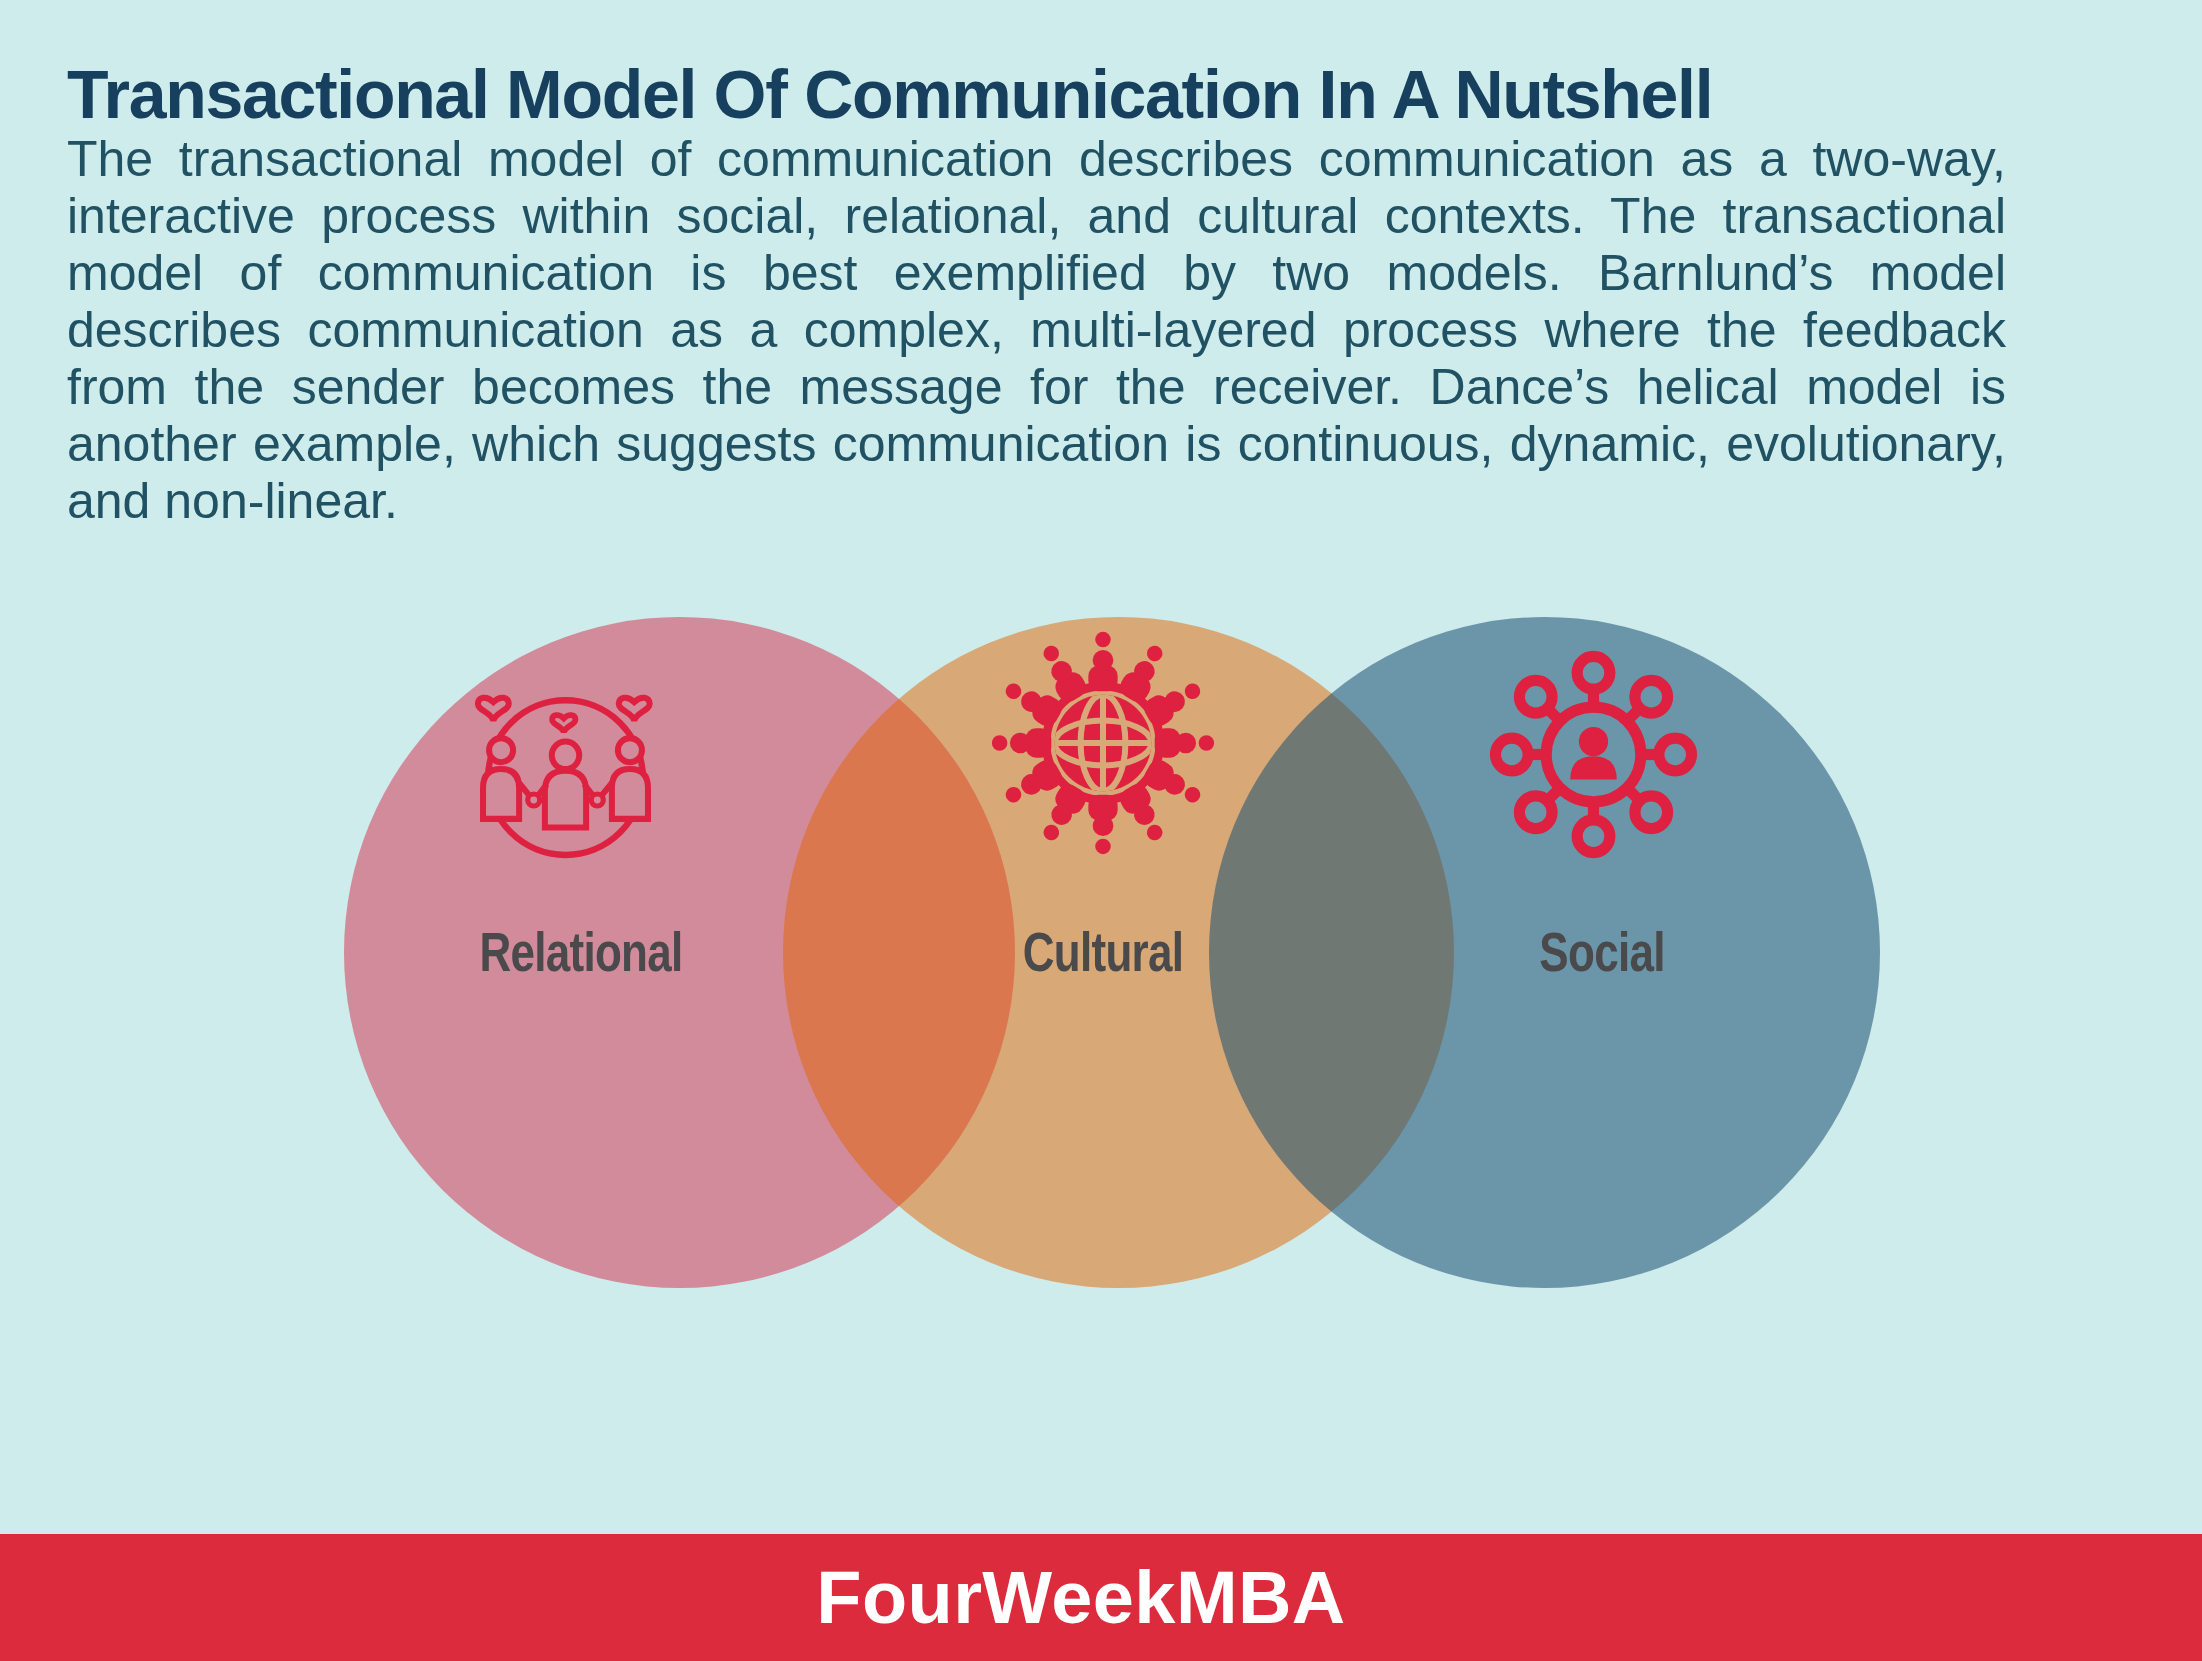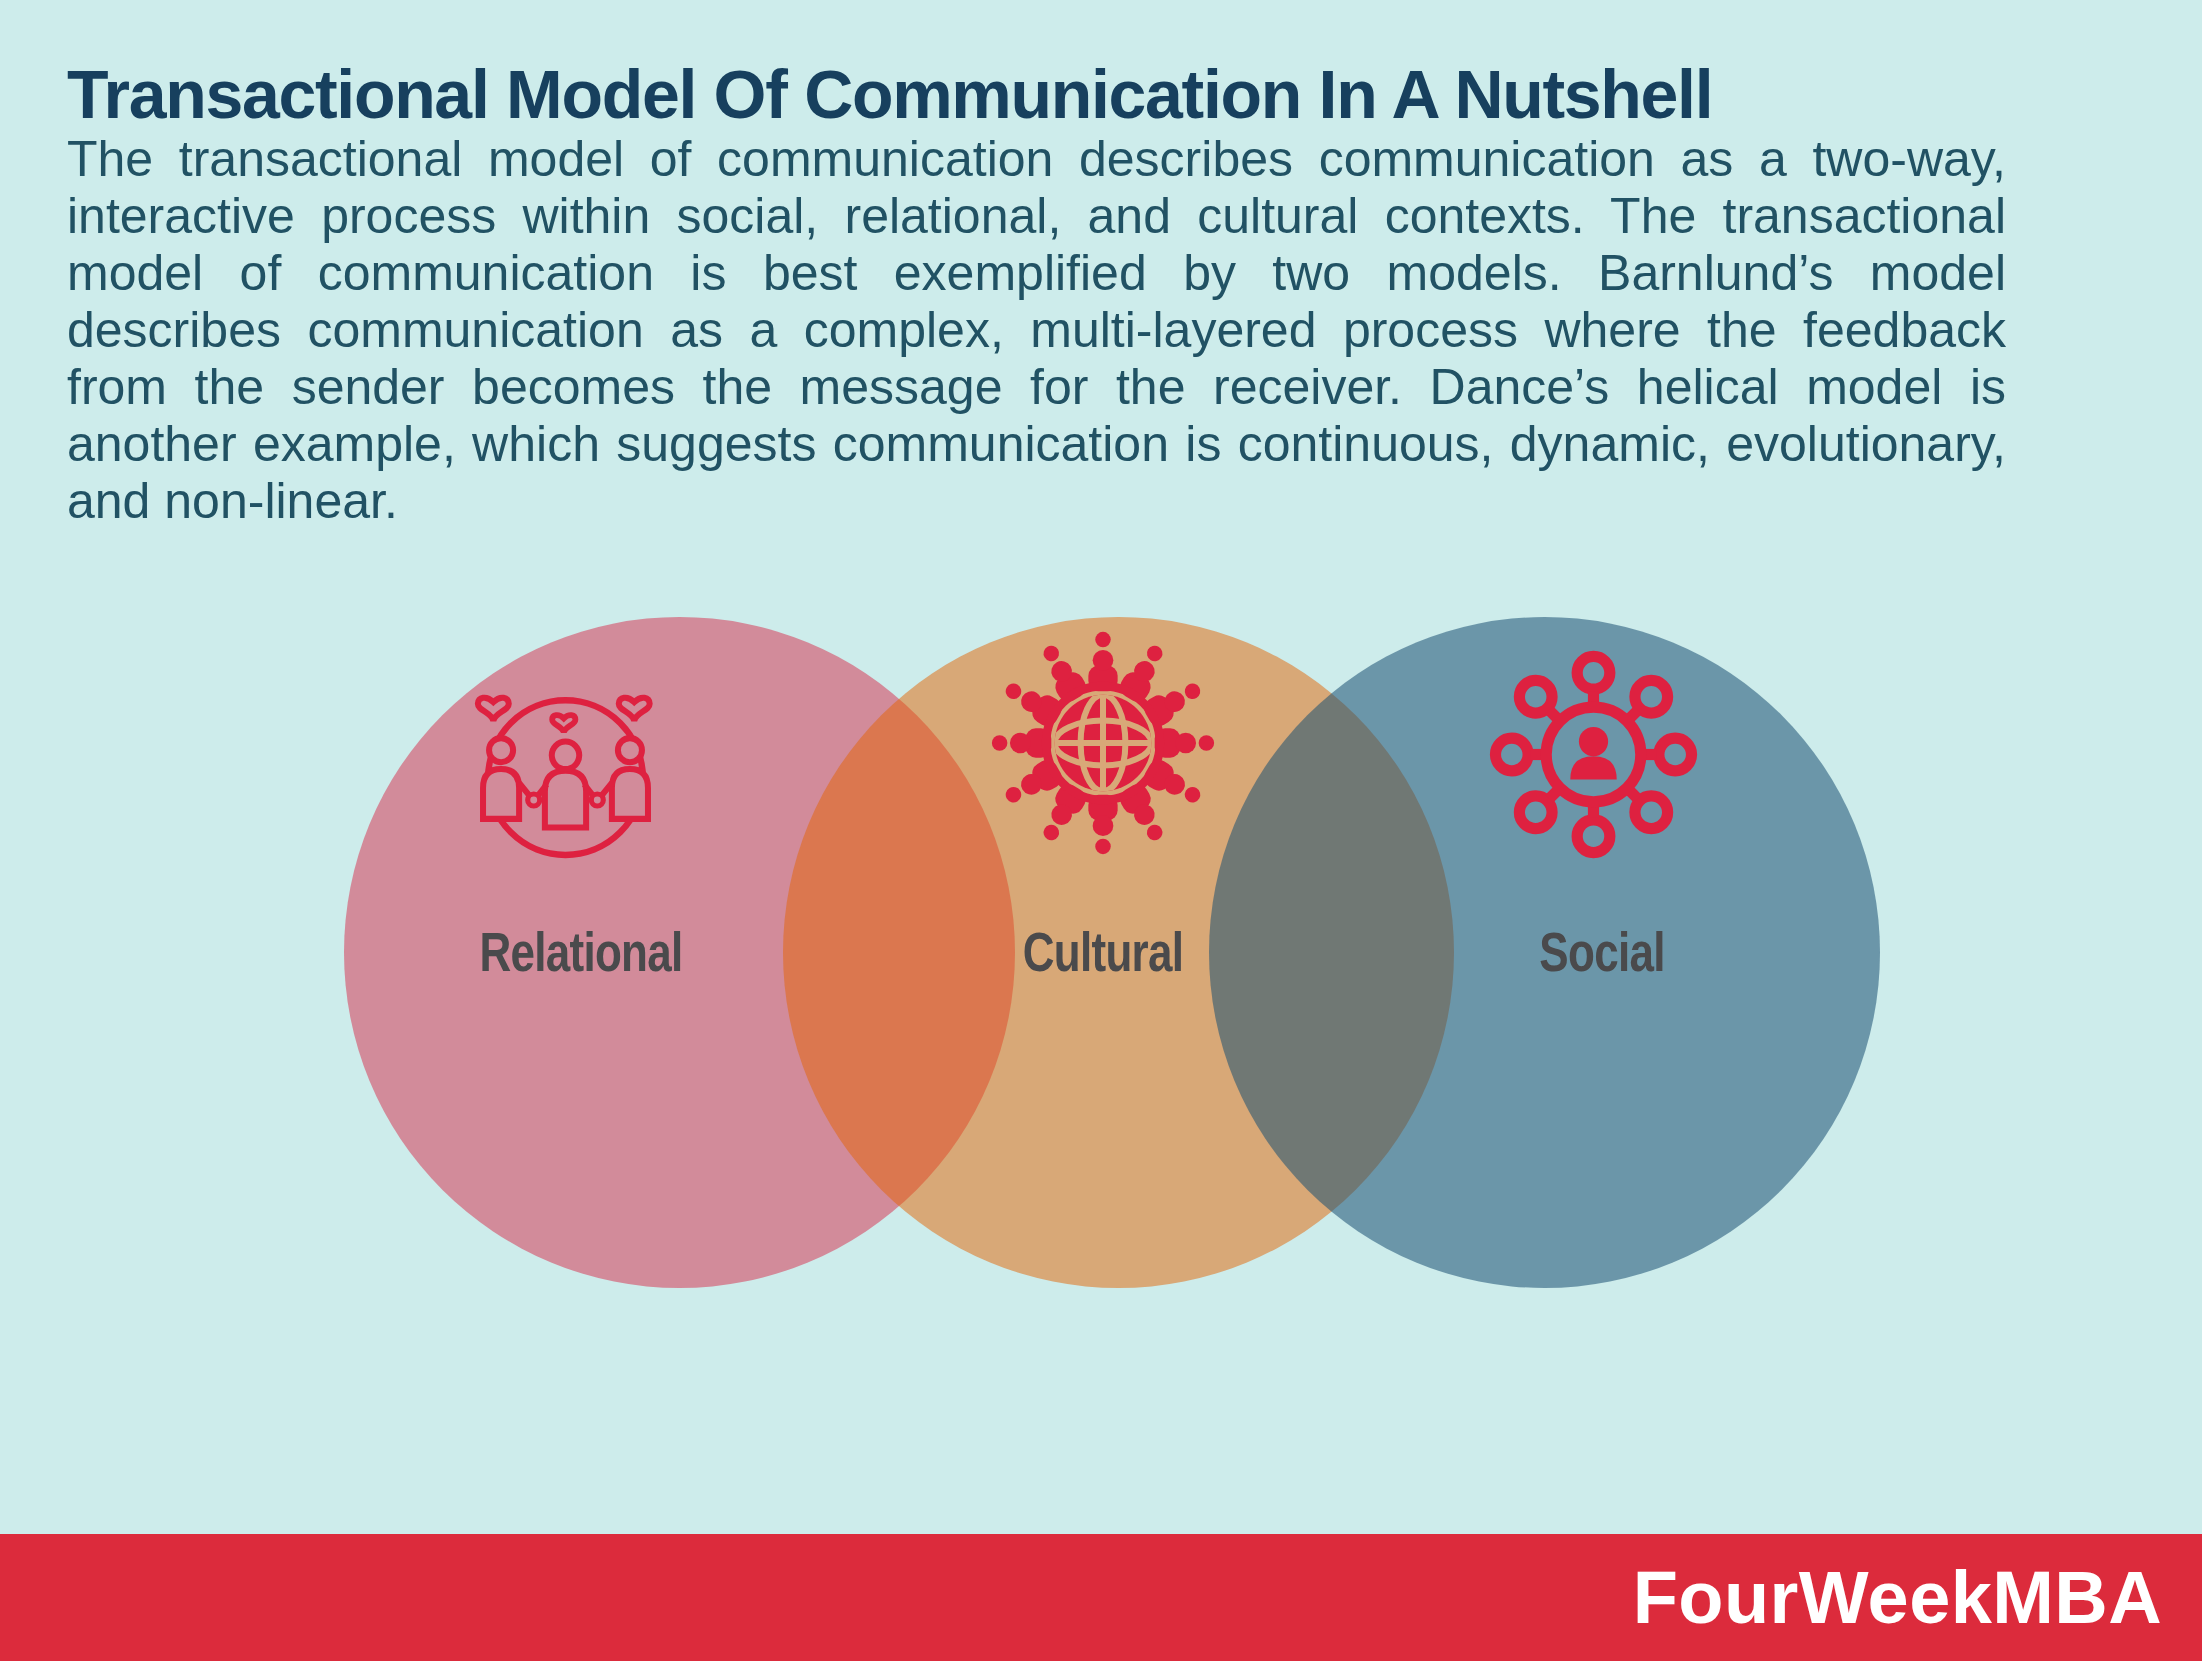--- a/index.html
+++ b/index.html
@@ -75,21 +75,21 @@
   
   .footer-bar {
     position: absolute;
     left: 0;
     top: 1534px;
     width: 2203px;
     height: 127px;
     background: var(--footer-red, #dc2b3c);
     display: flex;
     align-items: center;
-    justify-content: flex-end;
+    justify-content: center;
     padding-right: 41px;
     box-sizing: border-box;
   }
   .brand-logo {
     font-size: 74px;
     font-weight: 700;
     color: var(--white, #ffffff);
     letter-spacing: 0.4px;
     white-space: nowrap;
   }

